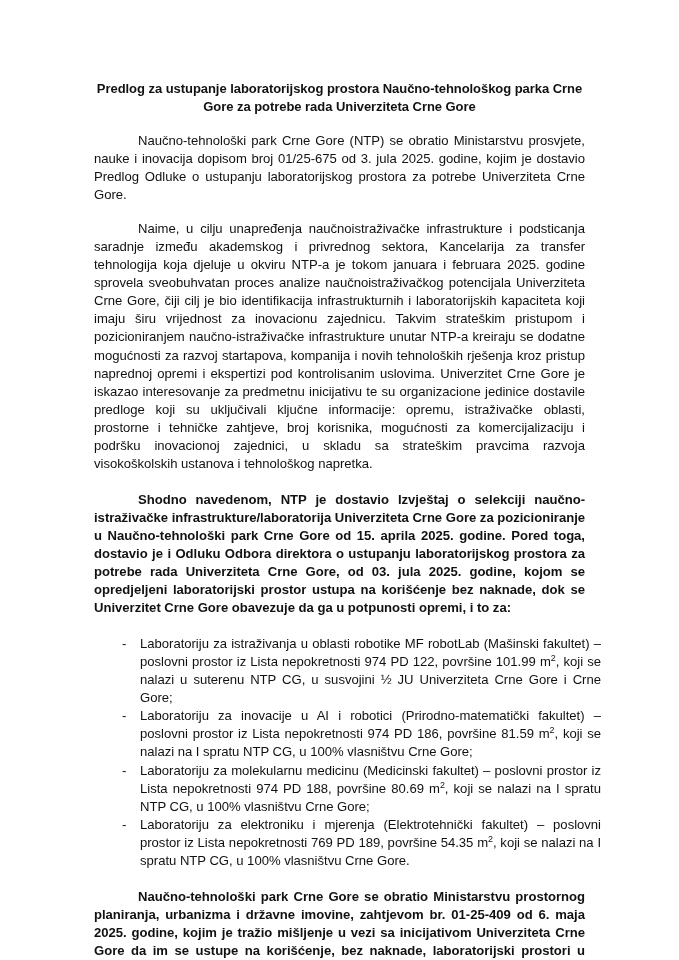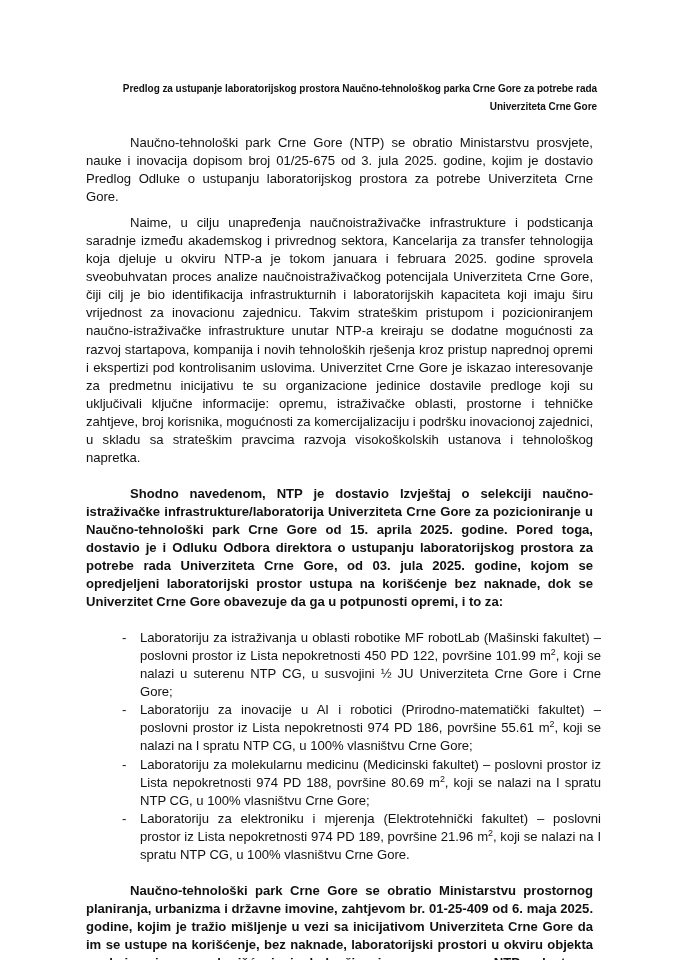--- a/index.html
+++ b/index.html
@@ -18,34 +18,34 @@
     color: #111111;
     -webkit-font-smoothing: antialiased;
   }
   .content {
     position: absolute;
     left: 78px;
     top: 80px;
     width: 523px;
   }
   .doc-title {
-    font-size: 10px;
+    font-size: 13px;
     font-weight: bold;
     line-height: 18px;
-    text-align: right;
-    margin: 0 0 18px 0;
+    text-align: center;
+    margin: 0 0 8px 0;
     letter-spacing: -0.05px;
     padding: 0 4px;
   }
   p.body-par {
     font-size: 13.1px;
     line-height: 18.05px;
     text-align: justify;
     text-justify: inter-word;
-    margin: 8px;
+    margin: 16px;
     text-indent: 44px;
     letter-spacing: -0.02px;
   }
   p.gap-before {
     margin-top: 18px;
     font-weight: bold;
   }
   ul.lab-list {
     list-style: none;
     margin: 18px 0 0 0;
@@ -80,29 +80,29 @@
     <h1 class="doc-title">Predlog za ustupanje laboratorijskog prostora Naučno-tehnološkog parka Crne Gore za potrebe rada Univerziteta Crne Gore</h1>
 
     <p class="body-par">Naučno-tehnološki park Crne Gore (NTP) se obratio Ministarstvu prosvjete, nauke i inovacija dopisom broj 01/25-675 od 3. jula 2025. godine, kojim je dostavio Predlog Odluke o ustupanju laboratorijskog prostora za potrebe Univerziteta Crne Gore.</p>
 
     <p class="body-par">Naime, u cilju unapređenja naučnoistraživačke infrastrukture i podsticanja saradnje između akademskog i privrednog sektora, Kancelarija za transfer tehnologija koja djeluje u okviru NTP-a je tokom januara i februara 2025. godine sprovela sveobuhvatan proces analize naučnoistraživačkog potencijala Univerziteta Crne Gore, čiji cilj je bio identifikacija infrastrukturnih i laboratorijskih kapaciteta koji imaju širu vrijednost za inovacionu zajednicu. Takvim strateškim pristupom i pozicioniranjem naučno-istraživačke infrastrukture unutar NTP-a kreiraju se dodatne mogućnosti za razvoj startapova, kompanija i novih tehnoloških rješenja kroz pristup naprednoj opremi i ekspertizi pod kontrolisanim uslovima. Univerzitet Crne Gore je iskazao interesovanje za predmetnu inicijativu te su organizacione jedinice dostavile predloge koji su uključivali ključne informacije: opremu, istraživačke oblasti, prostorne i tehničke zahtjeve, broj korisnika, mogućnosti za komercijalizaciju i podršku inovacionoj zajednici, u skladu sa strateškim pravcima razvoja visokoškolskih ustanova i tehnološkog napretka.</p>
 
     <p class="body-par gap-before">Shodno navedenom, NTP je dostavio Izvještaj o selekciji naučno-istraživačke infrastrukture/laboratorija Univerziteta Crne Gore za pozicioniranje u Naučno-tehnološki park Crne Gore od 15. aprila 2025. godine. Pored toga, dostavio je i Odluku Odbora direktora o ustupanju laboratorijskog prostora za potrebe rada Univerziteta Crne Gore, od 03. jula 2025. godine, kojom se opredjeljeni laboratorijski prostor ustupa na korišćenje bez naknade, dok se Univerzitet Crne Gore obavezuje da ga u potpunosti opremi, i to za:</p>
 
     <ul class="lab-list">
       <li>
-        <span class="dash">-</span><span>Laboratoriju za istraživanja u oblasti robotike MF robotLab (Mašinski fakultet) – poslovni prostor iz Lista nepokretnosti 450 PD 122, površine 101.99 m</span><sup>2</sup><span>, koji se nalazi u suterenu NTP CG, u susvojini ½ JU Univerziteta Crne Gore i Crne Gore;</span>
+        <span class="dash">-</span><span>Laboratoriju za istraživanja u oblasti robotike MF robotLab (Mašinski fakultet) – poslovni prostor iz Lista nepokretnosti 974 PD 122, površine 101.99 m</span><sup>2</sup><span>, koji se nalazi u suterenu NTP CG, u susvojini ½ JU Univerziteta Crne Gore i Crne Gore;</span>
       </li>
       <li>
-        <span class="dash">-</span><span>Laboratoriju za inovacije u AI i robotici (Prirodno-matematički fakultet) – poslovni prostor iz Lista nepokretnosti 974 PD 186, površine 55.61 m</span><sup>2</sup><span>, koji se nalazi na I spratu NTP CG, u 100% vlasništvu Crne Gore;</span>
+        <span class="dash">-</span><span>Laboratoriju za inovacije u AI i robotici (Prirodno-matematički fakultet) – poslovni prostor iz Lista nepokretnosti 974 PD 186, površine 81.59 m</span><sup>2</sup><span>, koji se nalazi na I spratu NTP CG, u 100% vlasništvu Crne Gore;</span>
       </li>
       <li>
         <span class="dash">-</span><span>Laboratoriju za molekularnu medicinu (Medicinski fakultet) – poslovni prostor iz Lista nepokretnosti 974 PD 188, površine 80.69 m</span><sup>2</sup><span>, koji se nalazi na I spratu NTP CG, u 100% vlasništvu Crne Gore;</span>
       </li>
       <li>
-        <span class="dash">-</span><span>Laboratoriju za elektroniku i mjerenja (Elektrotehnički fakultet) – poslovni prostor iz Lista nepokretnosti 974 PD 189, površine 21.96 m</span><sup>2</sup><span>, koji se nalazi na I spratu NTP CG, u 100% vlasništvu Crne Gore.</span>
+        <span class="dash">-</span><span>Laboratoriju za elektroniku i mjerenja (Elektrotehnički fakultet) – poslovni prostor iz Lista nepokretnosti 769 PD 189, površine 54.35 m</span><sup>2</sup><span>, koji se nalazi na I spratu NTP CG, u 100% vlasništvu Crne Gore.</span>
       </li>
     </ul>
 
     <p class="body-par gap-before">Naučno-tehnološki park Crne Gore se obratio Ministarstvu prostornog planiranja, urbanizma i državne imovine, zahtjevom br. 01-25-409 od 6. maja 2025. godine, kojim je tražio mišljenje u vezi sa inicijativom Univerziteta Crne Gore da im se ustupe na korišćenje, bez naknade, laboratorijski prostori u okviru objekta na kojem je pravo korišćenja i plodouživanja preneseno na NTP, od strane njegovih osnivača</p>
 
   </div>
 </div>
 
 </body></html>

